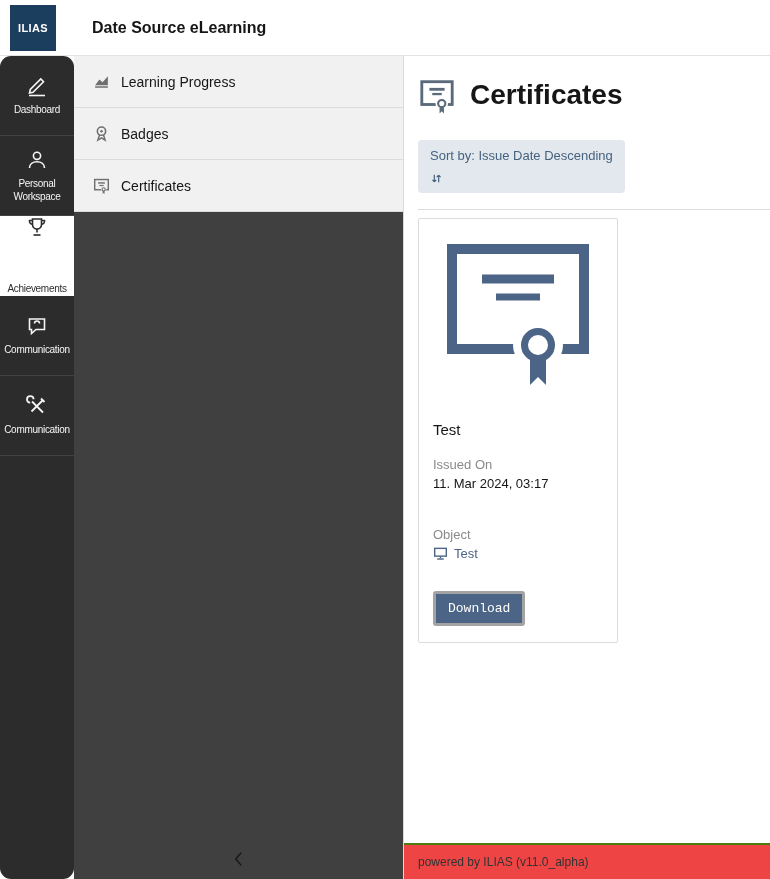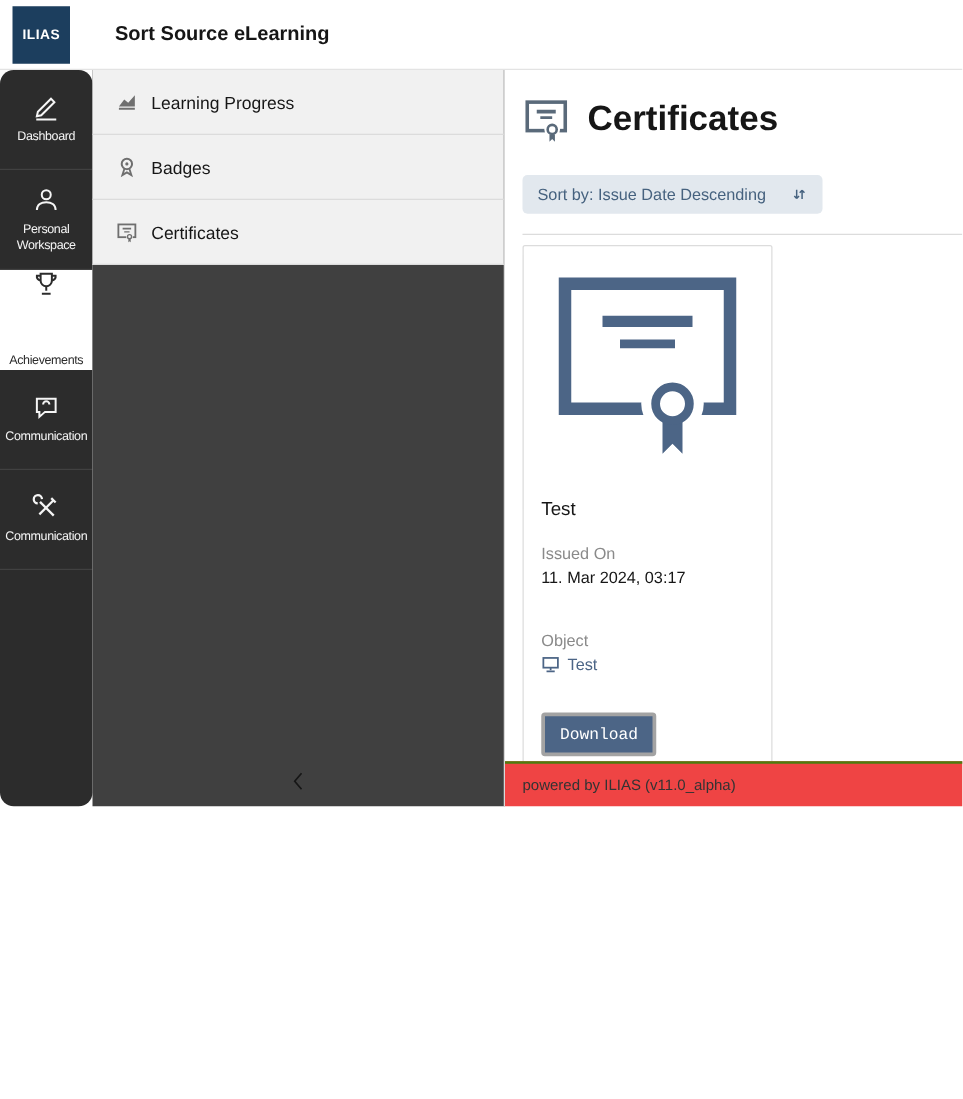--- a/index.html
+++ b/index.html
@@ -3,21 +3,21 @@
 <meta charset="utf-8">
 <style>
   * { box-sizing: border-box; margin: 0; padding: 0; }
   html, body { width: 770px; height: 879px; }
   body {
     font-family: "Liberation Sans", sans-serif;
     background: #fff;
     color: #161616;
     overflow: hidden;
   }
-  .page { width: 770px; height: 645px; display: flex; flex-direction: column; }
+  .page { width: 770px; height: 879px; display: flex; flex-direction: column; }
 
   
   .topbar {
     height: 56px;
     background: #fff;
     border-bottom: 1px solid #e3e3e3;
     display: flex;
     align-items: center;
     padding-left: 10px;
     flex: 0 0 auto;
@@ -78,28 +78,29 @@
   .content { flex: 1 1 auto; display: flex; flex-direction: column; min-width: 0; background: #fff; }
   .content-body { flex: 1 1 auto; padding: 20px 0 0 14px; overflow: hidden; }
 
   .page-header { display: flex; align-items: center; gap: 14px; }
   .page-icon { width: 38px; height: 38px; display: inline-flex; color: #5a6a7a; }
   .page-icon svg { width: 100%; height: 100%; }
   .page-title { font-size: 28px; font-weight: 700; color: #161616; }
 
   .sort-btn {
     margin-top: 26px;
-    display: inline-flex; align-items: center; gap: 20px;
+    display: inline-flex; gap: 9px;
     background: #e2e8ee;
     color: #46627f;
     border: none; border-radius: 4px;
     padding: 8px 12px;
     font-size: 13px;
     font-family: "Liberation Sans", sans-serif;
     cursor: pointer;
+    flex-direction: column;
   }
   .sort-icon { display: inline-flex; }
 
   .divider { border: none; border-top: 1px solid #dcdcdc; margin: 16px 0 0 0; }
 
   .card {
     width: 200px;
     margin-top: 8px;
     background: #fff;
     border: 1px solid #dcdcdc;
@@ -141,21 +142,21 @@
 </style>
 </head>
 <body>
 
 <div class="page">
 
   <header class="topbar">
     <div class="logo-box">
       <span>ILIAS</span>
     </div>
-    <h1 class="app-title">Sort Source eLearning</h1>
+    <h1 class="app-title">Date Source eLearning</h1>
   </header>
 
   <div class="body">
 
     <nav class="sidebar">
 
       <div class="sb-item">
         <span class="sb-icon">
           <svg viewBox="0 0 24 24" fill="none" stroke="currentColor" stroke-width="1.6">
             <path d="M4.5 19 L8 18.2 L18.5 7.7 L15.8 5 L5.3 15.5 Z"></path>

